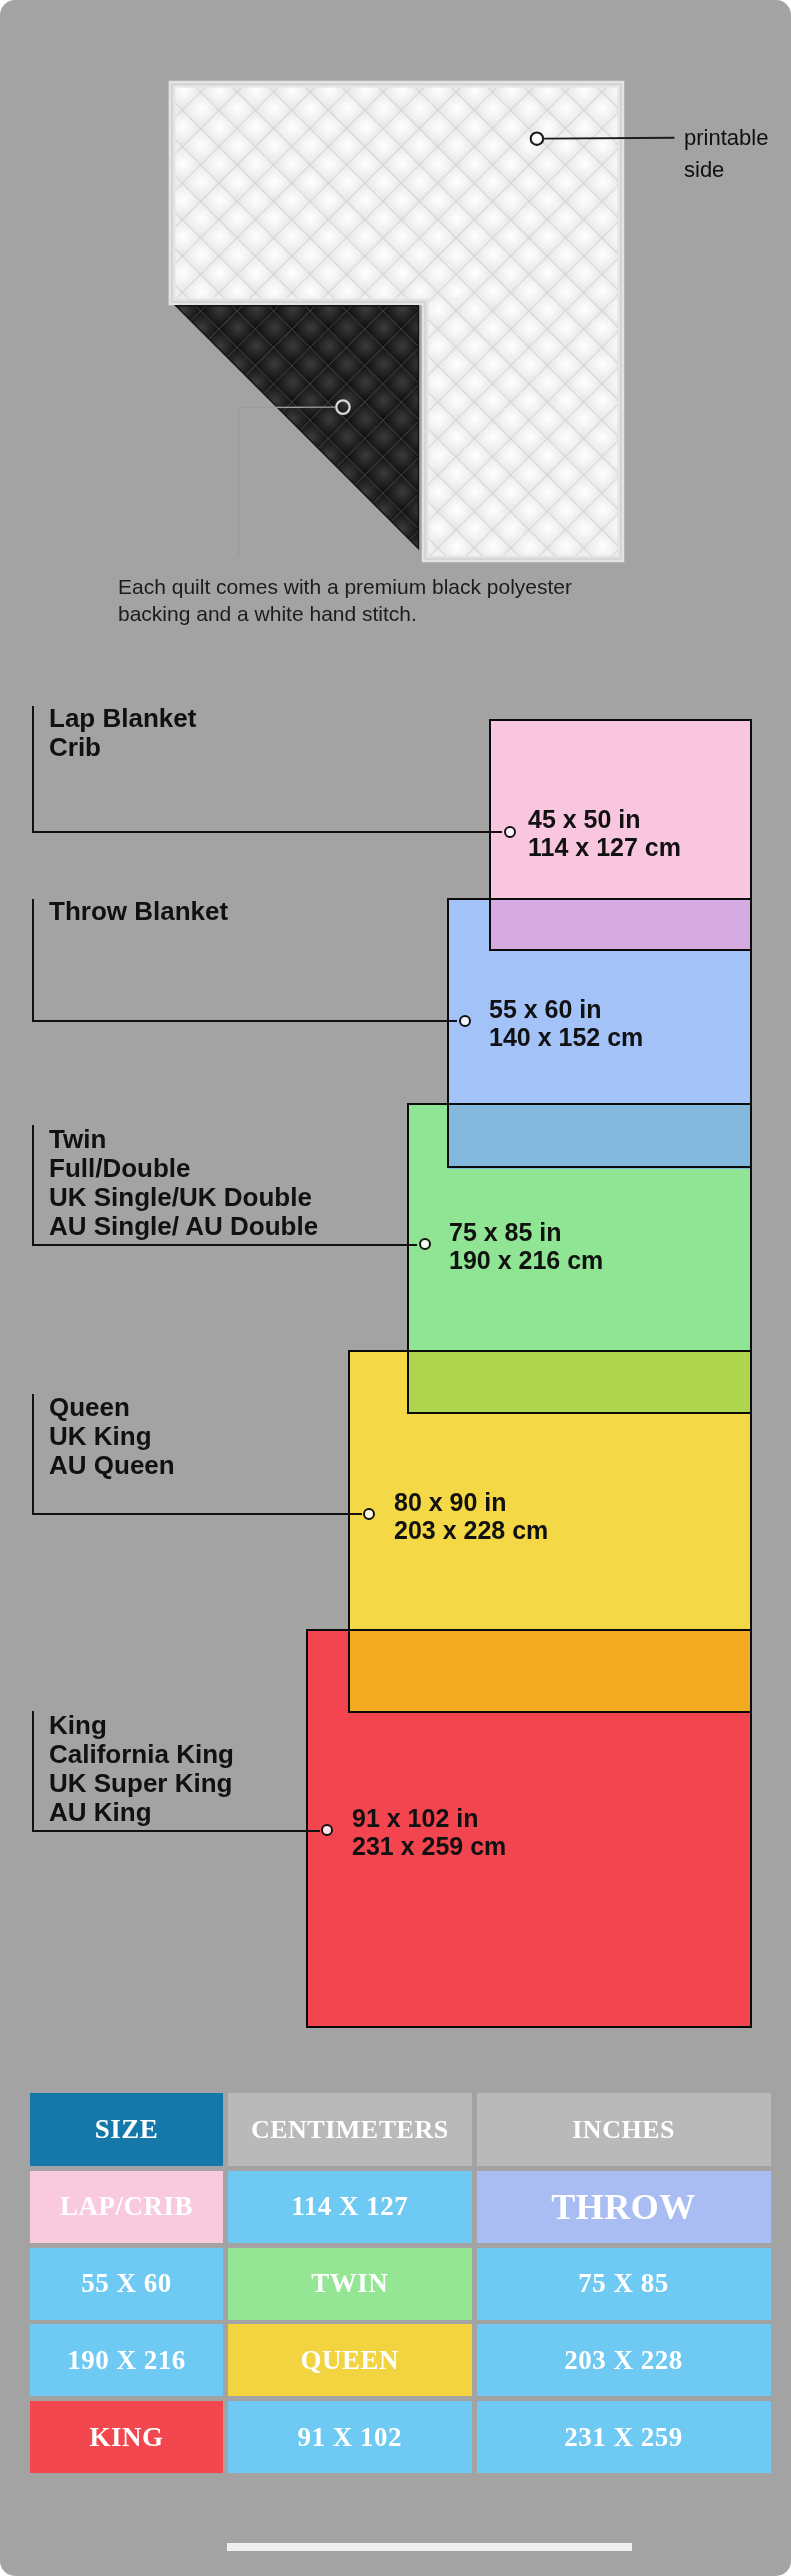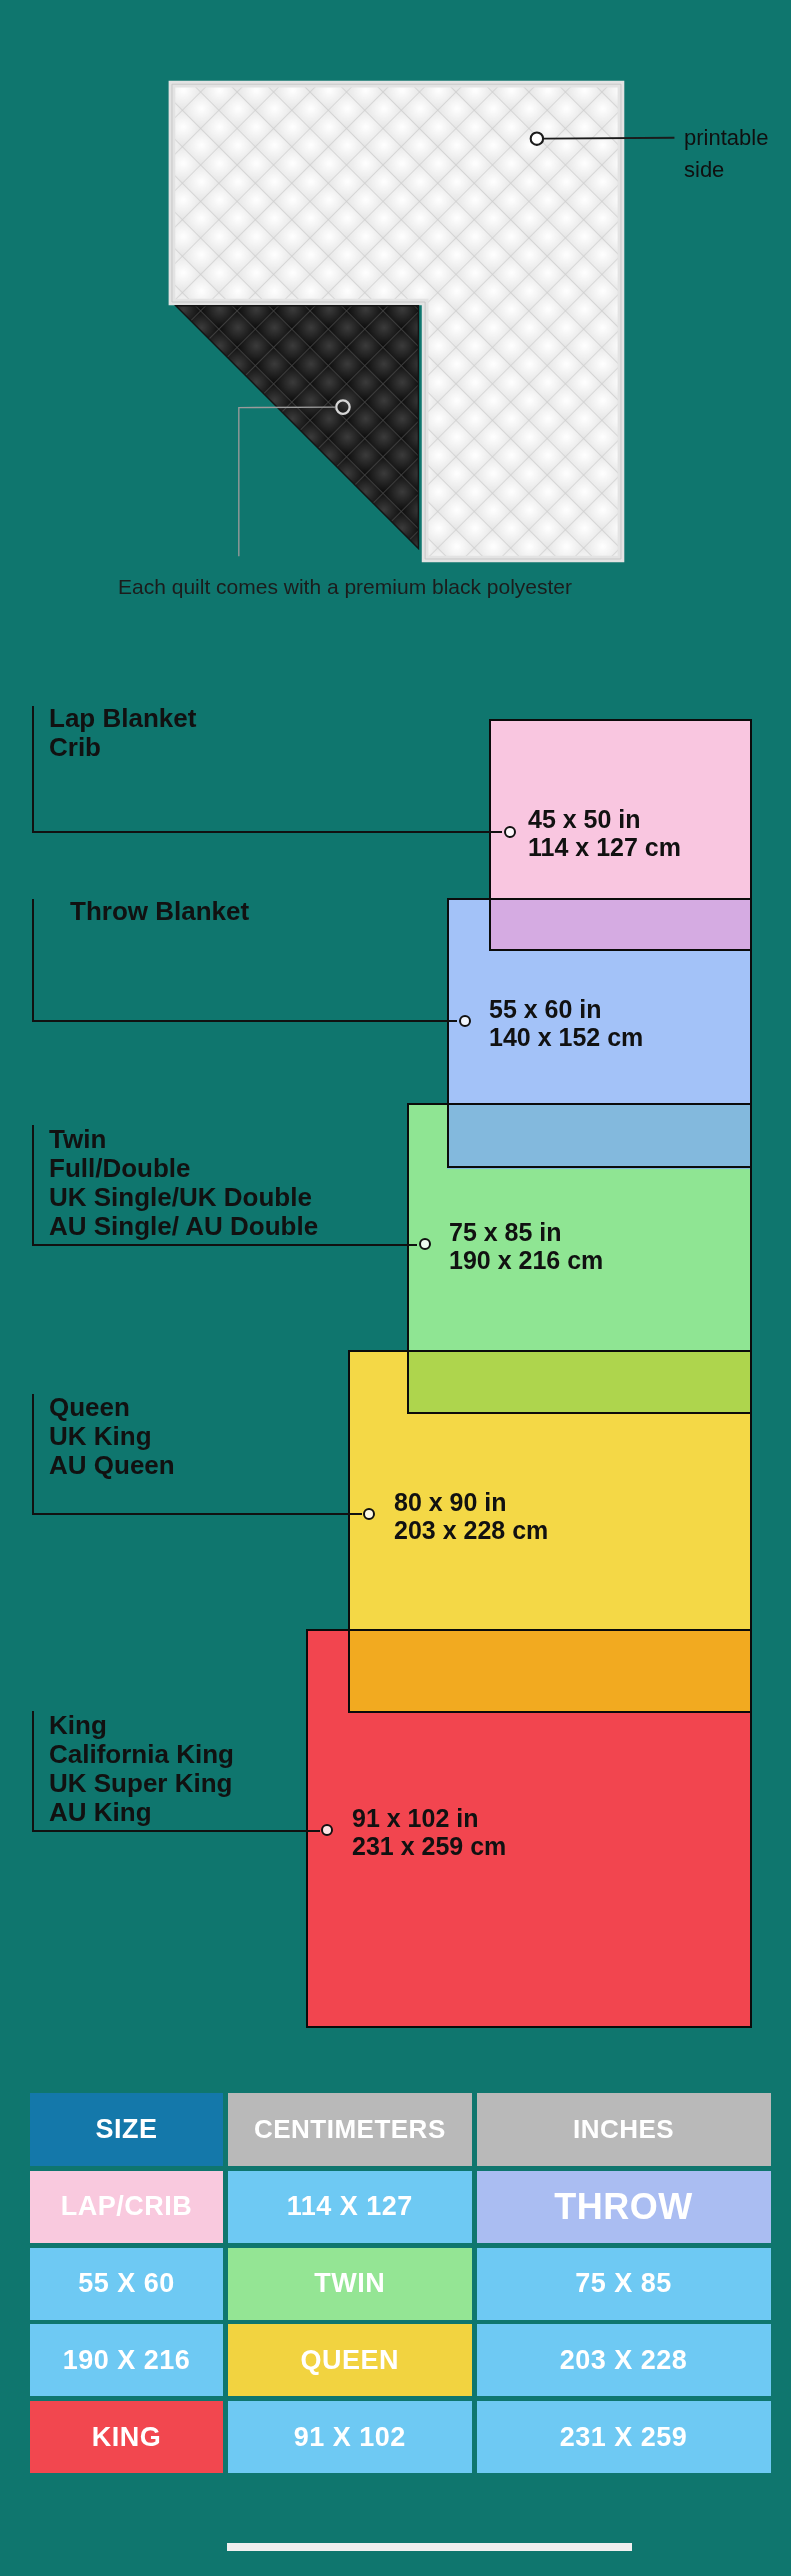--- a/index.html
+++ b/index.html
@@ -1,17 +1,17 @@
 <!DOCTYPE html>
 <html><head>
 <meta charset="utf-8">
 <style>
   html,body{margin:0;padding:0;background:#ffffff;}
-  .page{position:relative;width:791px;height:2576px;background:#0f766e;
-        font-family:"Liberation Sans","DejaVu Sans",sans-serif;overflow:hidden;}
+  .page{position:relative;width:791px;height:2576px;background:#a3a3a3;
+        font-family:"Liberation Sans","DejaVu Sans",sans-serif;overflow:hidden;border-radius:15px;}
   .abs{position:absolute;}
 
   
   .hero-svg{position:absolute;left:0;top:0;width:791px;height:669px;}
   .printable-note{position:absolute;left:684px;top:122px;font-size:22px;line-height:32px;
         font-weight:500;color:#101010;}
   .hero-caption{position:absolute;left:118px;top:573px;font-size:21px;line-height:27px;
         font-weight:400;color:#1c1c1c;}
 
   
@@ -40,32 +40,32 @@
   .spine{width:1.9px;background:#111;}
   .hline{height:1.9px;background:#111;}
   .dotc{width:12.4px;height:12.4px;border:2.4px solid #111;border-radius:50%;
         background:rgba(255,255,255,.85);box-sizing:border-box;}
   .sec-label{font-size:26px;line-height:29px;font-weight:bold;color:#111;white-space:nowrap;}
   .dim-label{font-size:25px;line-height:28px;font-weight:bold;color:#111;white-space:nowrap;}
 
   .s1-spine{left:32px;top:706px;height:126px;}  .s1-h{left:32px;top:831px;width:470px;}
   .s1-dot{left:504px;top:826px;}  .s1-lab{left:49px;top:704px;}  .s1-dim{left:528px;top:805px;}
   .s2-spine{left:32px;top:899px;height:122px;}  .s2-h{left:32px;top:1020px;width:425px;}
-  .s2-dot{left:459px;top:1015px;} .s2-lab{left:49px;top:897px;margin-left:21px;}  .s2-dim{left:489px;top:995px;}
+  .s2-dot{left:459px;top:1015px;} .s2-lab{left:49px;top:897px;}  .s2-dim{left:489px;top:995px;}
   .s3-spine{left:32px;top:1125px;height:120px;} .s3-h{left:32px;top:1244px;width:385px;}
   .s3-dot{left:419px;top:1238px;} .s3-lab{left:49px;top:1125px;} .s3-dim{left:449px;top:1218px;}
   .s4-spine{left:32px;top:1394px;height:120px;} .s4-h{left:32px;top:1513px;width:330px;}
   .s4-dot{left:363px;top:1508px;} .s4-lab{left:49px;top:1393px;} .s4-dim{left:394px;top:1488px;}
   .s5-spine{left:32px;top:1711px;height:119px;} .s5-h{left:32px;top:1830px;width:288px;}
   .s5-dot{left:321px;top:1824px;} .s5-lab{left:49px;top:1711px;} .s5-dim{left:352px;top:1804px;}
 
   
   .size-table{position:absolute;left:30px;top:2093px;width:599px;
         display:grid;grid-template-columns:193px 244px 294px;
-        grid-template-rows:73px 72px 72px 72px 72px 72px;gap:4.8px;}
+        grid-template-rows:73px 72px 72px 72px 72px 72px;gap:4.8px;font-family:Liberation Serif, serif;}
   .cell{display:flex;align-items:center;justify-content:center;color:#fff;
         font-weight:bold;letter-spacing:0.5px;}
   .cell-size-hdr{background:#1478aa;font-size:27px;}
   .cell-gray{background:#b9b9b9;font-size:26px;}
   .cell-data{background:#6ec9f3;font-size:27px;}
   .lab-lapcrib{background:#f9c9de;font-size:27px;}
   .lab-throw{background:#aabdf2;font-size:36px;}
   .lab-twin{background:#94e594;font-size:27px;}
   .lab-queen{background:#f2d340;font-size:27px;}
   .lab-king{background:#f2474f;font-size:27px;}
@@ -108,20 +108,21 @@
     <line x1="569" y1="145" x2="706" y2="144" stroke="#1b1b1b" stroke-width="2"></line>
   </svg>
 
   <div class="printable-note">
     <div>printable</div>
     <div>side</div>
   </div>
 
   <div class="hero-caption">
     <div>Each quilt comes with a premium black polyester</div>
+    <div>backing and a white hand stitch.</div>
   </div>
 
   <div class="abs fill-red"></div>
   <div class="abs fill-yellow"></div>
   <div class="abs fill-green"></div>
   <div class="abs fill-blue"></div>
   <div class="abs fill-pink"></div>
 
   <div class="abs band band-pink-blue"></div>
   <div class="abs band band-green-blue"></div>

